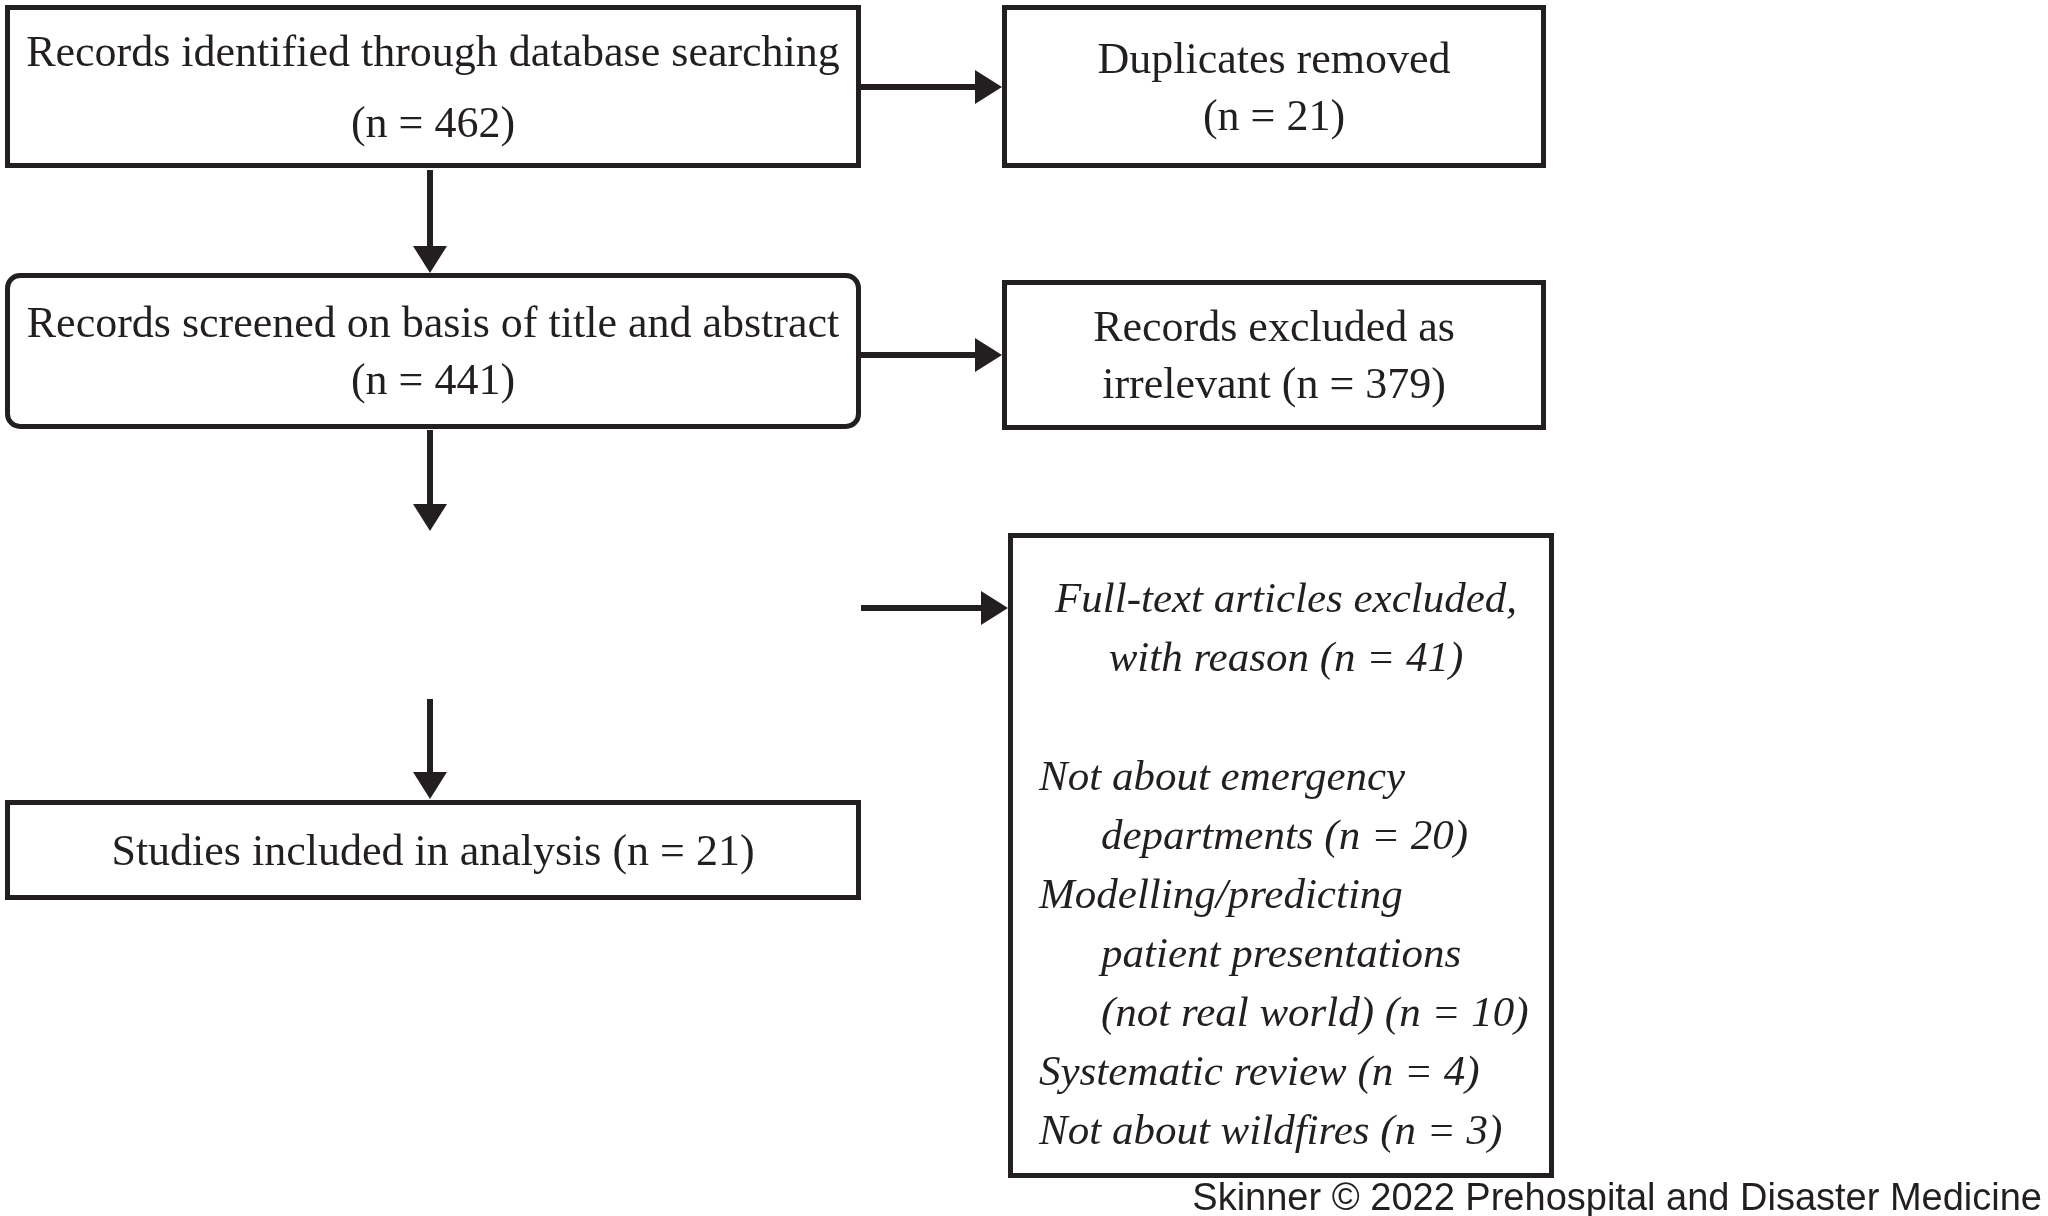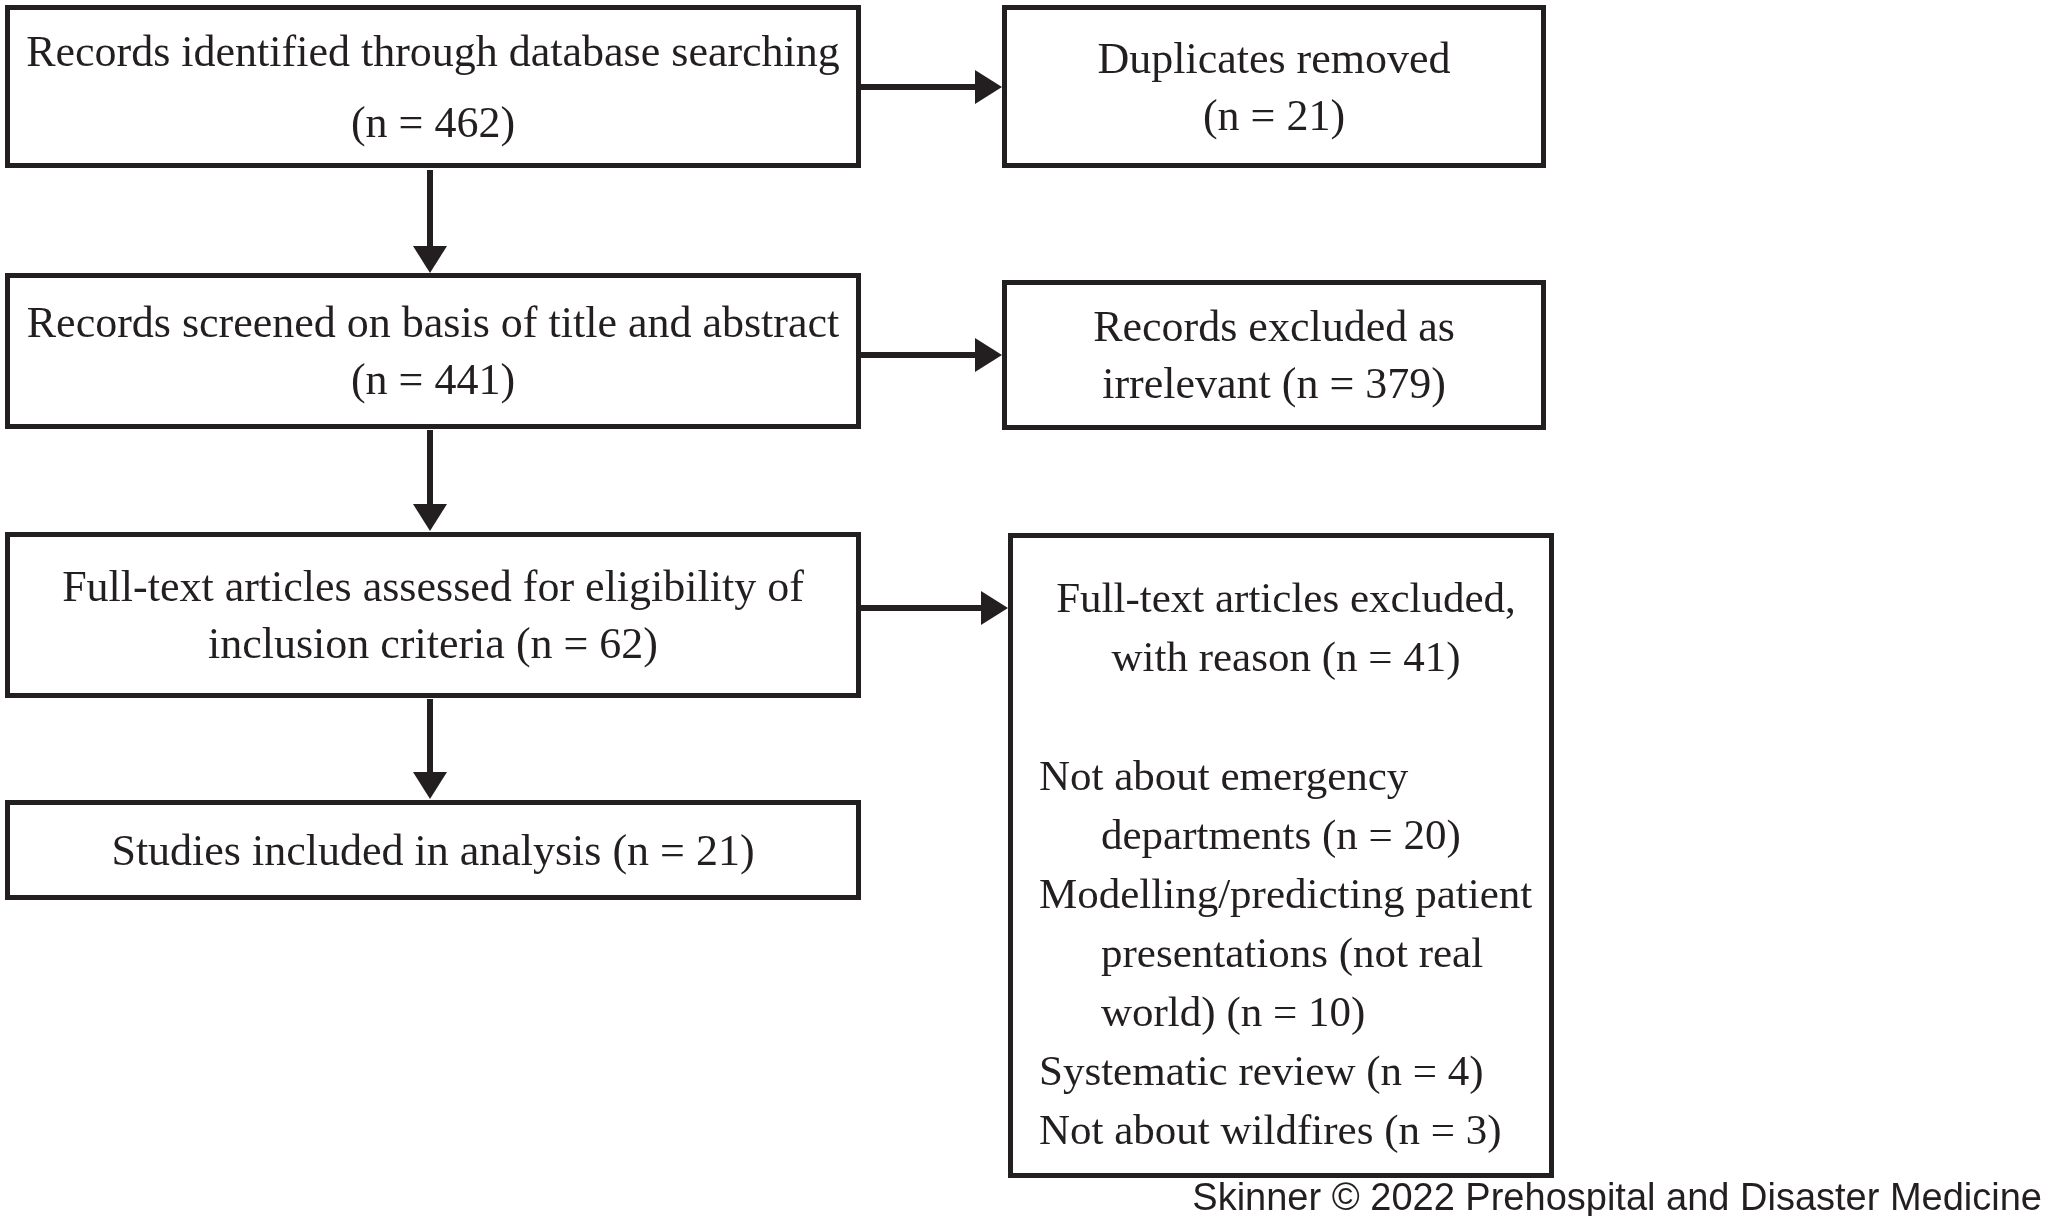--- a/index.html
+++ b/index.html
@@ -27,27 +27,27 @@
   }
   .fbox.center-v {
     display: flex;
     flex-direction: column;
     justify-content: center;
     align-items: center;
   }
   
   .box-identified   { left: 5px;    top: 5px;   width: 856px; height: 163px; gap: 14px; }
   .box-duplicates   { left: 1002px; top: 5px;   width: 544px; height: 163px; }
-  .box-screened     { left: 5px;    top: 273px; width: 856px; height: 156px; }
+  .box-screened     { left: 5px;    top: 273px; width: 856px; height: 156px; border-radius: 15px; }
   .box-irrelevant   { left: 1002px; top: 280px; width: 544px; height: 150px; }
   .box-fulltext     { left: 5px;    top: 532px; width: 856px; height: 166px; }
   .box-included     { left: 5px;    top: 800px; width: 856px; height: 100px; }
   .box-big          { left: 1008px; top: 533px; width: 546px; height: 645px;
                       font-size: 43px; line-height: 59px;
-                      padding: 30px 16px 20px 26px; text-align: left; }
+                      padding: 30px 16px 20px 26px; text-align: left; font-style: italic; }
   .box-big .header  { text-align: center; }
   .reasons { margin-top: 60px; }
   .reason-item {
     padding-left: 62px;
     text-indent: -62px;
     text-align: left;
   }
   
   .arrow-v { position: absolute; width: 34px; }
   .arrow-v .shaft {
@@ -110,24 +110,20 @@
   <div class="fbox center-v box-screened">
       <div class="line">Records screened on basis of title and abstract</div>
       <div class="line">(n = 441)</div>
     </div>
 
   <div class="fbox center-v box-irrelevant">
       <div class="line">Records excluded as</div>
       <div class="line">irrelevant (n = 379)</div>
     </div>
 
-  <div class="fbox center-v box-fulltext">
-      <div class="line">Full-text articles assessed for eligibility of</div>
-      <div class="line">inclusion criteria (n = 62)</div>
-    </div>
 
   <div class="fbox center-v box-included">
       <div class="line">Studies included in analysis (n = 21)</div>
     </div>
 
   <div class="fbox box-big">
     <div class="header">
         <div class="line">Full-text articles excluded,</div>
         <div class="line">with reason (n = 41)</div>
       </div>

